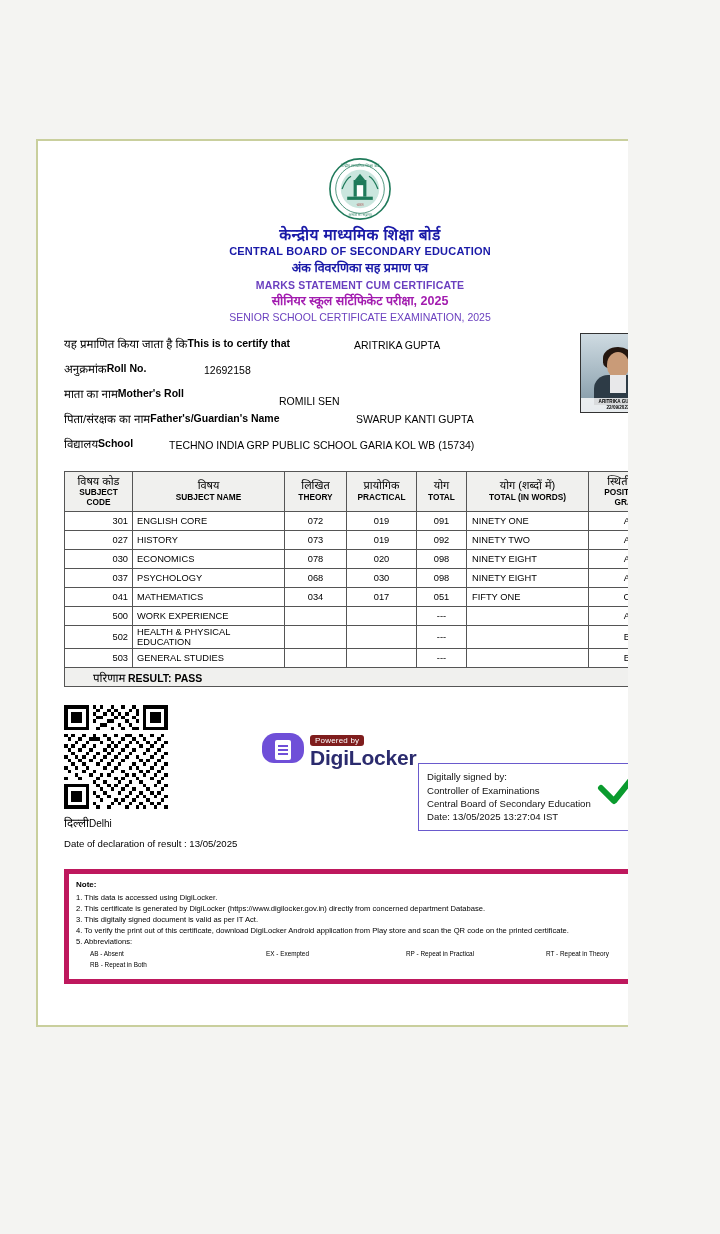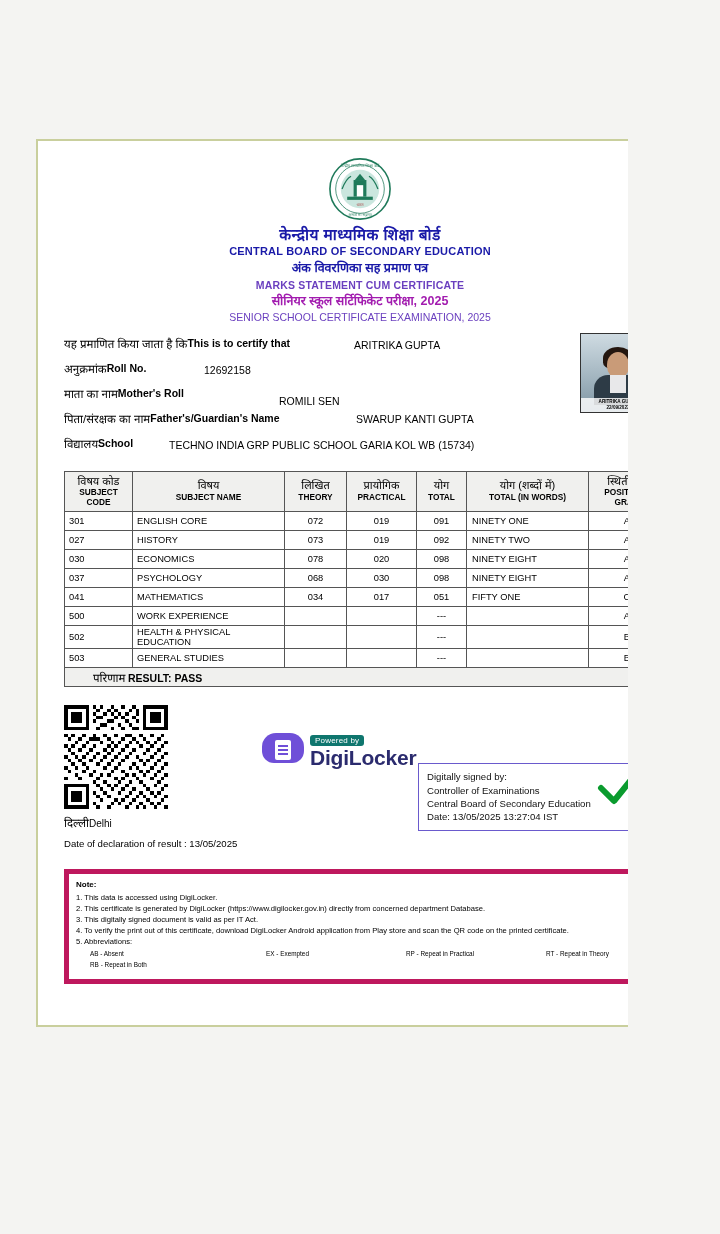--- a/index.html
+++ b/index.html
@@ -229,21 +229,21 @@
     line-height: 1.15;
     margin-top: 1px;
   }
   .marks tbody td {
     font-size: 9.3px;
     color: #000;
     height: 16px;
     padding: 1px 4px;
     background: #fff;
   }
-  .c-code { text-align: left; }
+  .c-code { text-align: right; }
   .c-name { text-align: left; }
   .c-num  { text-align: center; }
   .c-words { text-align: left; padding-left: 5px !important; }
   .c-grade { text-align: center; }
 
   .result-row td {
     background: #f0f0ee !important;
     height: 28px;
     padding-left: 28px !important;
   }
@@ -304,21 +304,21 @@
     position: absolute;
     left: 3px; top: 5px;
     width: 10px; height: 2px;
     background: #6f4fd8;
     box-shadow: 0 4px 0 #6f4fd8, 0 8px 0 #6f4fd8;
   }
   .dl-text { margin-left: 4px; }
   .dl-powered {
     font-size: 8px;
     color: #ffffff;
-    background: #0f766e;
+    background: #7f1d1d;
     display: inline-block;
     padding: 1px 5px;
     border-radius: 3px;
     letter-spacing: 0.2px;
   }
   .dl-name {
     font-size: 21px;
     font-weight: bold;
     color: #2b2b6e;
     letter-spacing: -0.2px;

